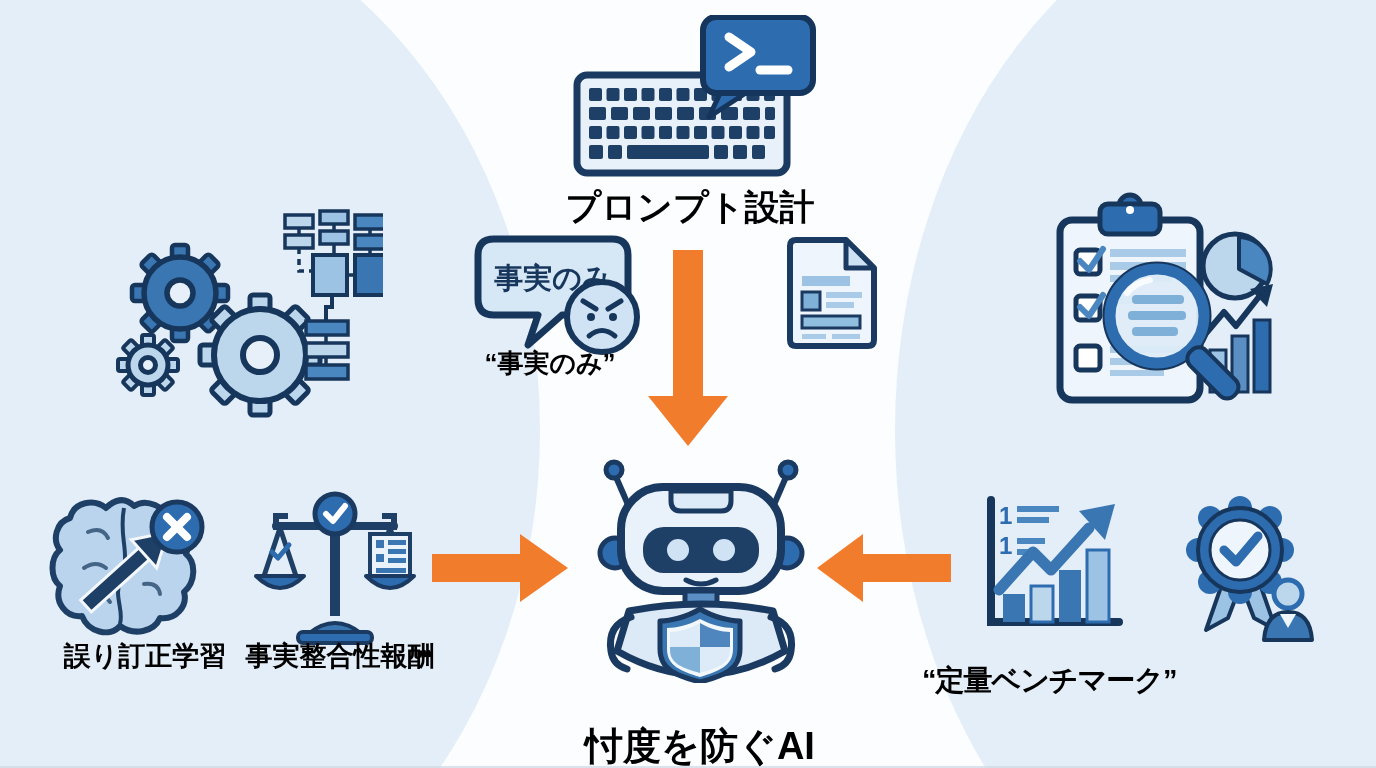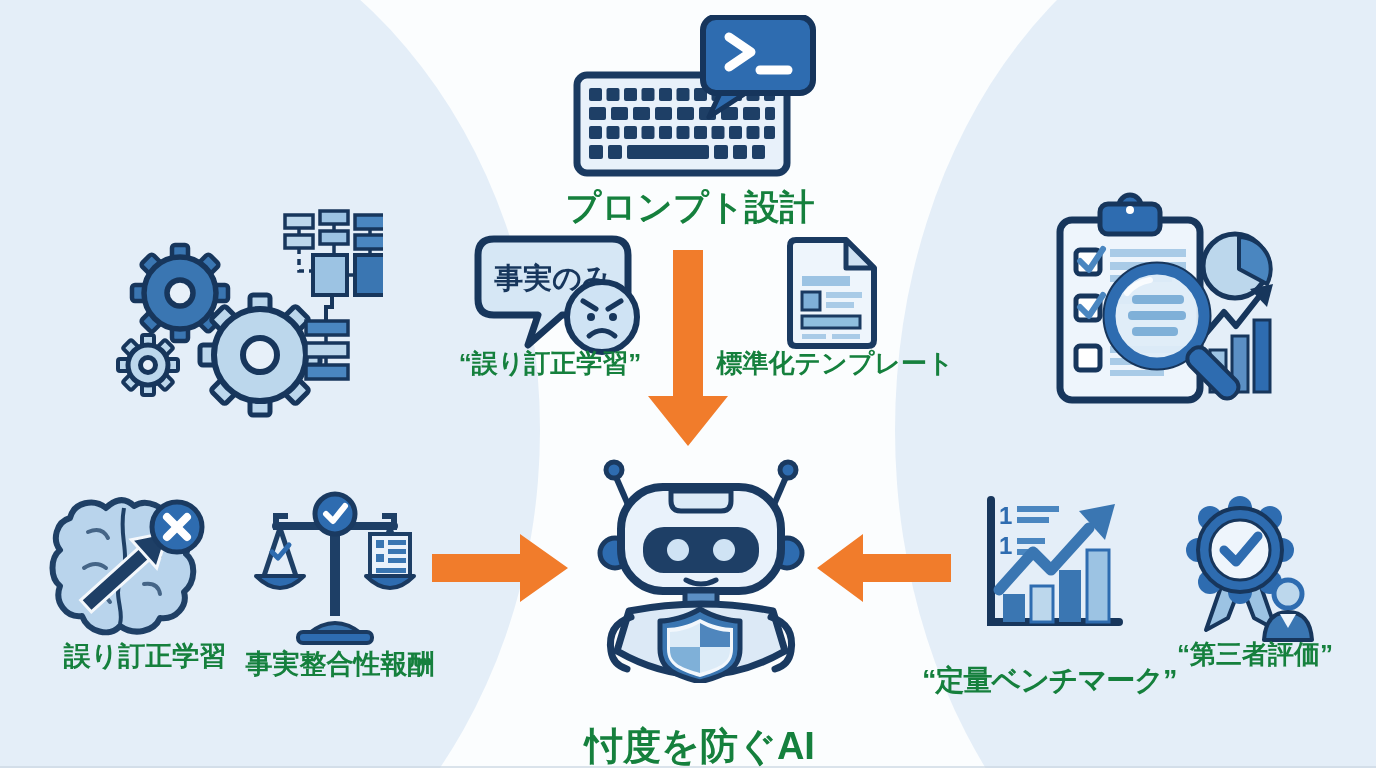--- a/index.html
+++ b/index.html
@@ -3,21 +3,21 @@
 <meta charset="utf-8">
 <style>
   html,body{margin:0;padding:0;}
   .stage{
     position:relative;width:1376px;height:768px;overflow:hidden;
     background:#fbfdfe;
     font-family:"Liberation Sans","DejaVu Sans",sans-serif;
   }
   .abs{position:absolute;}
   .lbl{
-    position:absolute;text-align:center;font-weight:700;color:#15803d;
+    position:absolute;text-align:center;font-weight:700;color:#000000;
     line-height:1.15;letter-spacing:0px;white-space:nowrap;
   }
   .lbl-big{font-size:35px;}
   .lbl-mid{font-size:26px;}
   svg{display:block;}
   .bottom-line{position:absolute;left:0;right:0;bottom:0;height:2px;background:#ccd7e3;opacity:.7;}
 </style>
 </head>
 <body>
 
@@ -83,34 +83,33 @@
   <svg class="abs" style="left:470px;top:233px" width="205" height="125" viewBox="0 0 205 125">
     <path d="M24,6 H142 Q158,6 158,22 V66 Q158,82 142,82 H92 L58,112 L68,82 H24 Q8,82 8,66 V22 Q8,6 24,6 Z" fill="#d6e7f5" stroke="#17365c" stroke-width="7" stroke-linejoin="round"></path>
     <text x="83" y="55" text-anchor="middle" font-size="29" font-weight="bold" fill="#17365c">事実のみ</text>
     <circle cx="132" cy="84" r="35" fill="#cfe3f4" stroke="#17365c" stroke-width="6"></circle>
     <line x1="113" y1="68" x2="126" y2="76" stroke="#17365c" stroke-width="5" stroke-linecap="round"></line>
     <line x1="151" y1="68" x2="138" y2="76" stroke="#17365c" stroke-width="5" stroke-linecap="round"></line>
     <circle cx="121" cy="84" r="4" fill="#17365c"></circle>
     <circle cx="143" cy="84" r="4" fill="#17365c"></circle>
     <path d="M119,103 Q132,92 145,103" fill="none" stroke="#17365c" stroke-width="5" stroke-linecap="round"></path>
   </svg>
-  <div class="lbl lbl-mid" style="left:430px;top:349px;width:240px;">“誤り訂正学習”</div>
+  <div class="lbl lbl-mid" style="left:430px;top:349px;width:240px;">“事実のみ”</div>
 
   <svg class="abs" style="left:782px;top:236px" width="100" height="115" viewBox="0 0 100 115">
     <path d="M14,4 H64 L92,32 V104 Q92,110 86,110 H14 Q8,110 8,104 V10 Q8,4 14,4 Z" fill="#eef5fc" stroke="#1a3a61" stroke-width="6" stroke-linejoin="round"></path>
     <path d="M64,4 V32 H92 Z" fill="#cfe2f3" stroke="#1a3a61" stroke-width="5" stroke-linejoin="round"></path>
     <rect x="20" y="40" width="48" height="10" fill="#9cc3e3"></rect>
     <rect x="20" y="56" width="18" height="18" fill="#7fb0d8" stroke="#1a3a61" stroke-width="3"></rect>
     <rect x="44" y="56" width="36" height="6" fill="#a9cbe7"></rect>
     <rect x="44" y="66" width="28" height="6" fill="#a9cbe7"></rect>
     <rect x="20" y="80" width="58" height="12" fill="#8fbede" stroke="#1a3a61" stroke-width="3"></rect>
     <rect x="20" y="98" width="24" height="5" fill="#a9cbe7"></rect>
     <rect x="50" y="98" width="28" height="5" fill="#a9cbe7"></rect>
   </svg>
-  <div class="lbl lbl-mid" style="left:705px;top:349px;width:260px;">標準化テンプレート</div>
 
   <svg class="abs" style="left:642px;top:250px" width="92" height="200" viewBox="0 0 92 200">
     <polygon points="31,0 61,0 61,146 86,146 46,196 6,146 31,146" fill="#f17c2b"></polygon>
   </svg>
 
   <svg class="abs" style="left:108px;top:203px" width="275" height="220" viewBox="0 0 275 220">
 
     <g>
       <g fill="#3a76b2" stroke="#17365c" stroke-width="4.5">
         <rect x="64" y="42" width="16" height="18" rx="3"></rect>
@@ -211,21 +210,21 @@
     <rect x="124" y="52" width="8" height="8" fill="#3a76b2"></rect>
     <rect x="124" y="66" width="8" height="8" fill="#3a76b2"></rect>
     <rect x="136" y="52" width="18" height="5" fill="#3a76b2"></rect>
     <rect x="136" y="61" width="18" height="5" fill="#3a76b2"></rect>
     <rect x="136" y="70" width="18" height="5" fill="#3a76b2"></rect>
     <rect x="124" y="80" width="30" height="5" fill="#3a76b2"></rect>
     <path d="M114,88 Q138,112 162,88 Z" fill="#2e6cb0" stroke="#1a3a61" stroke-width="4" stroke-linejoin="round"></path>
     <path d="M56,146 Q83,124 110,146 Z" fill="#3a76b2" stroke="#1a3a61" stroke-width="4" stroke-linejoin="round"></path>
     <rect x="46" y="144" width="74" height="11" rx="5" fill="#2e6cb0" stroke="#1a3a61" stroke-width="4"></rect>
   </svg>
-  <div class="lbl lbl-mid" style="left:230px;top:641px;width:220px;font-size:27px;margin-top:8px;">事実整合性報酬</div>
+  <div class="lbl lbl-mid" style="left:230px;top:641px;width:220px;font-size:27px;">事実整合性報酬</div>
 
   <svg class="abs" style="left:428px;top:528px" width="145" height="80" viewBox="0 0 145 80">
     <polygon points="4,26 92,26 92,6 140,40 92,74 92,54 4,54" fill="#f17c2b"></polygon>
   </svg>
 
   <svg class="abs" style="left:583px;top:453px" width="235" height="230" viewBox="0 0 235 230">
     <line x1="46" y1="54" x2="33" y2="24" stroke="#1a3a61" stroke-width="6"></line>
     <line x1="190" y1="54" x2="203" y2="24" stroke="#1a3a61" stroke-width="6"></line>
     <circle cx="31" cy="17" r="8" fill="#2e6cb0" stroke="#1a3a61" stroke-width="5"></circle>
     <circle cx="205" cy="17" r="8" fill="#2e6cb0" stroke="#1a3a61" stroke-width="5"></circle>
@@ -337,16 +336,15 @@
         <circle cx="26" cy="58" r="12"></circle>
         <circle cx="38" cy="26" r="12"></circle>
     </g>
     <circle cx="68" cy="58" r="42" fill="#2e6cb0" stroke="#17365c" stroke-width="4"></circle>
     <circle cx="68" cy="58" r="30" fill="#eef5fc" stroke="#17365c" stroke-width="3"></circle>
     <path d="M52,58 L64,70 L86,44" fill="none" stroke="#2e6cb0" stroke-width="9" stroke-linecap="round" stroke-linejoin="round"></path>
     <circle cx="116" cy="102" r="14" fill="#bcd7ec" stroke="#2e6cb0" stroke-width="5"></circle>
     <path d="M92,148 Q94,120 116,120 Q138,120 140,148 Z" fill="#3a76b2" stroke="#17365c" stroke-width="4" stroke-linejoin="round"></path>
     <polygon points="108,122 116,136 124,122" fill="#eef5fc"></polygon>
   </svg>
-  <div class="lbl lbl-mid" style="left:1160px;top:640px;width:190px;font-size:26px;">“第三者評価”</div>
 
   <div class="bottom-line"></div>
 </div>
 
 </body></html>

